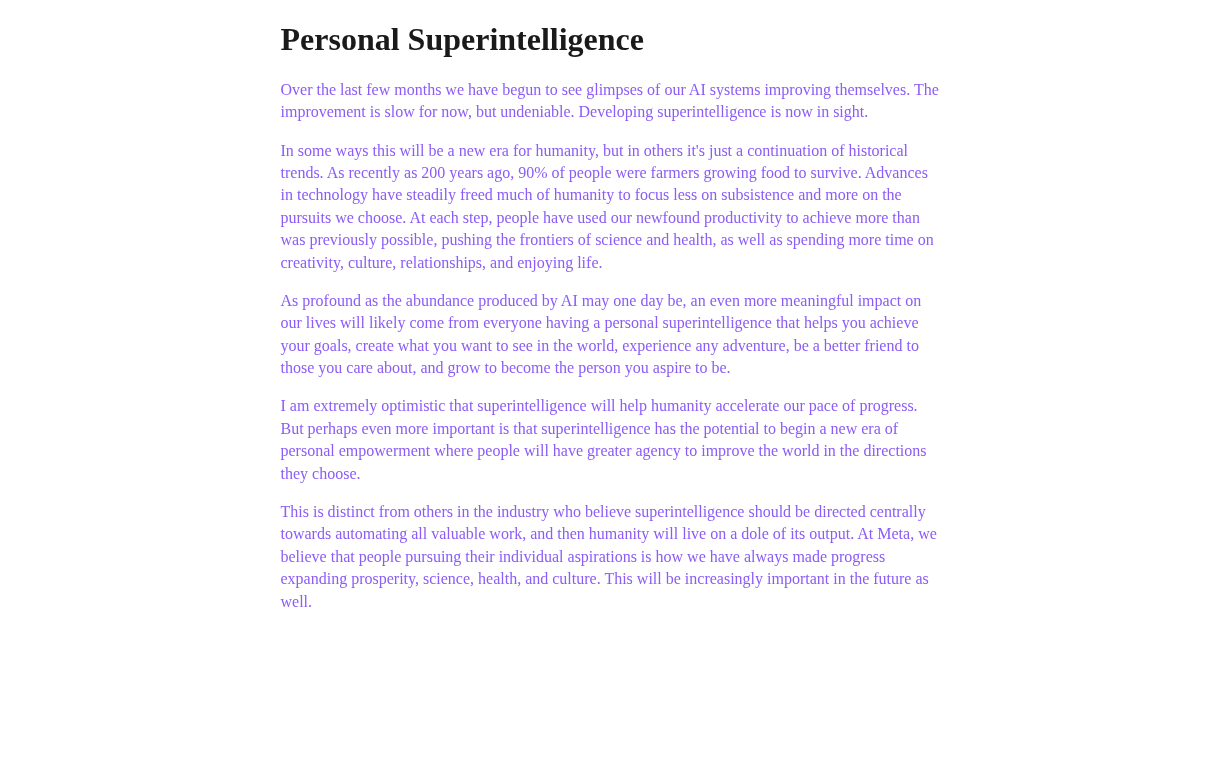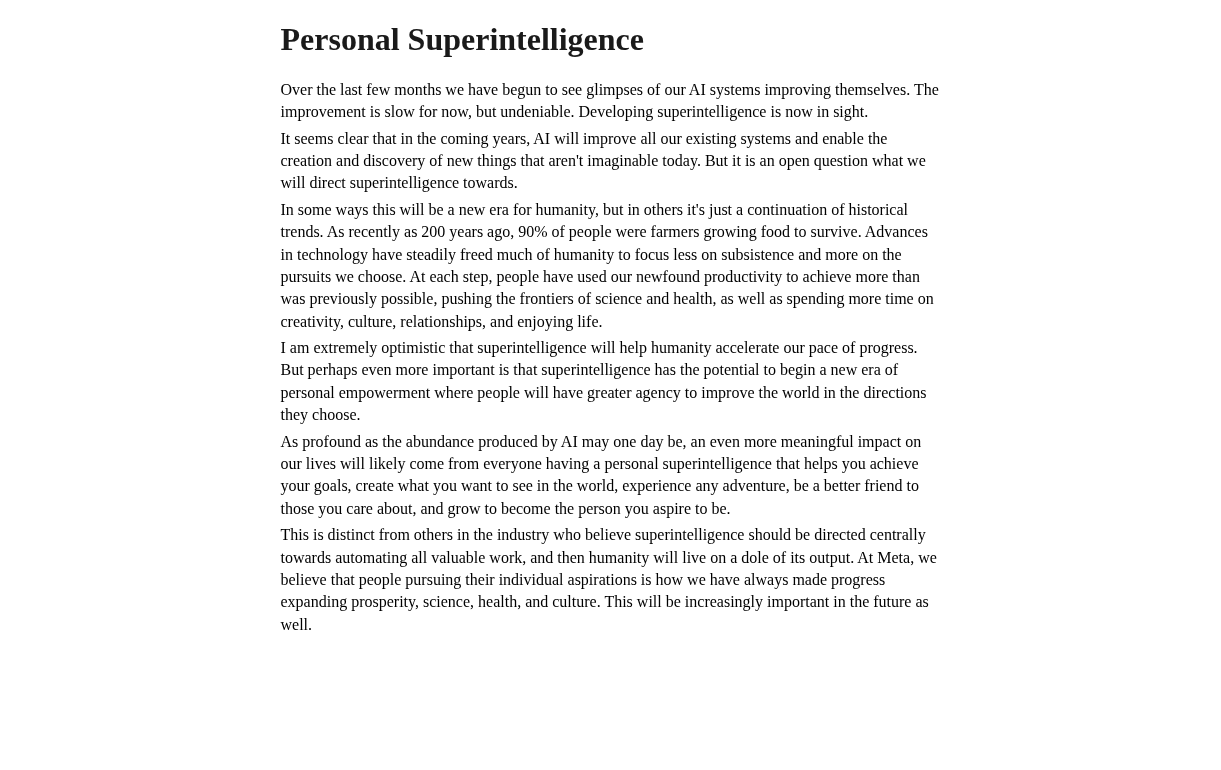--- a/index.html
+++ b/index.html
@@ -18,30 +18,29 @@
     h1.article-title {
       font-size: 32px;
       font-weight: bold;
       line-height: 1.15;
       margin: 21px 0 21px 0;
       color: #1a1a1a;
     }
     .article-body p {
       font-size: 16px;
       line-height: 1.4;
-      margin: 4px 0;
-      color: #000000;
+      margin: 16px 0;
+      color: #8b5cf6;
     }
   </style>
 </head>
 <body>
 
 <div class="page">
   <h1 class="article-title">Personal Superintelligence</h1>
   <div class="article-body" id="article-body">
       <p>Over the last few months we have begun to see glimpses of our AI systems improving themselves. The improvement is slow for now, but undeniable. Developing superintelligence is now in sight.</p>
-      <p>It seems clear that in the coming years, AI will improve all our existing systems and enable the creation and discovery of new things that aren't imaginable today. But it is an open question what we will direct superintelligence towards.</p>
       <p>In some ways this will be a new era for humanity, but in others it's just a continuation of historical trends. As recently as 200 years ago, 90% of people were farmers growing food to survive. Advances in technology have steadily freed much of humanity to focus less on subsistence and more on the pursuits we choose. At each step, people have used our newfound productivity to achieve more than was previously possible, pushing the frontiers of science and health, as well as spending more time on creativity, culture, relationships, and enjoying life.</p>
+      <p>As profound as the abundance produced by AI may one day be, an even more meaningful impact on our lives will likely come from everyone having a personal superintelligence that helps you achieve your goals, create what you want to see in the world, experience any adventure, be a better friend to those you care about, and grow to become the person you aspire to be.</p>
       <p>I am extremely optimistic that superintelligence will help humanity accelerate our pace of progress. But perhaps even more important is that superintelligence has the potential to begin a new era of personal empowerment where people will have greater agency to improve the world in the directions they choose.</p>
-      <p>As profound as the abundance produced by AI may one day be, an even more meaningful impact on our lives will likely come from everyone having a personal superintelligence that helps you achieve your goals, create what you want to see in the world, experience any adventure, be a better friend to those you care about, and grow to become the person you aspire to be.</p>
       <p>This is distinct from others in the industry who believe superintelligence should be directed centrally towards automating all valuable work, and then humanity will live on a dole of its output. At Meta, we believe that people pursuing their individual aspirations is how we have always made progress expanding prosperity, science, health, and culture. This will be increasingly important in the future as well.</p>
     </div>
 </div>
 
 </body></html>

